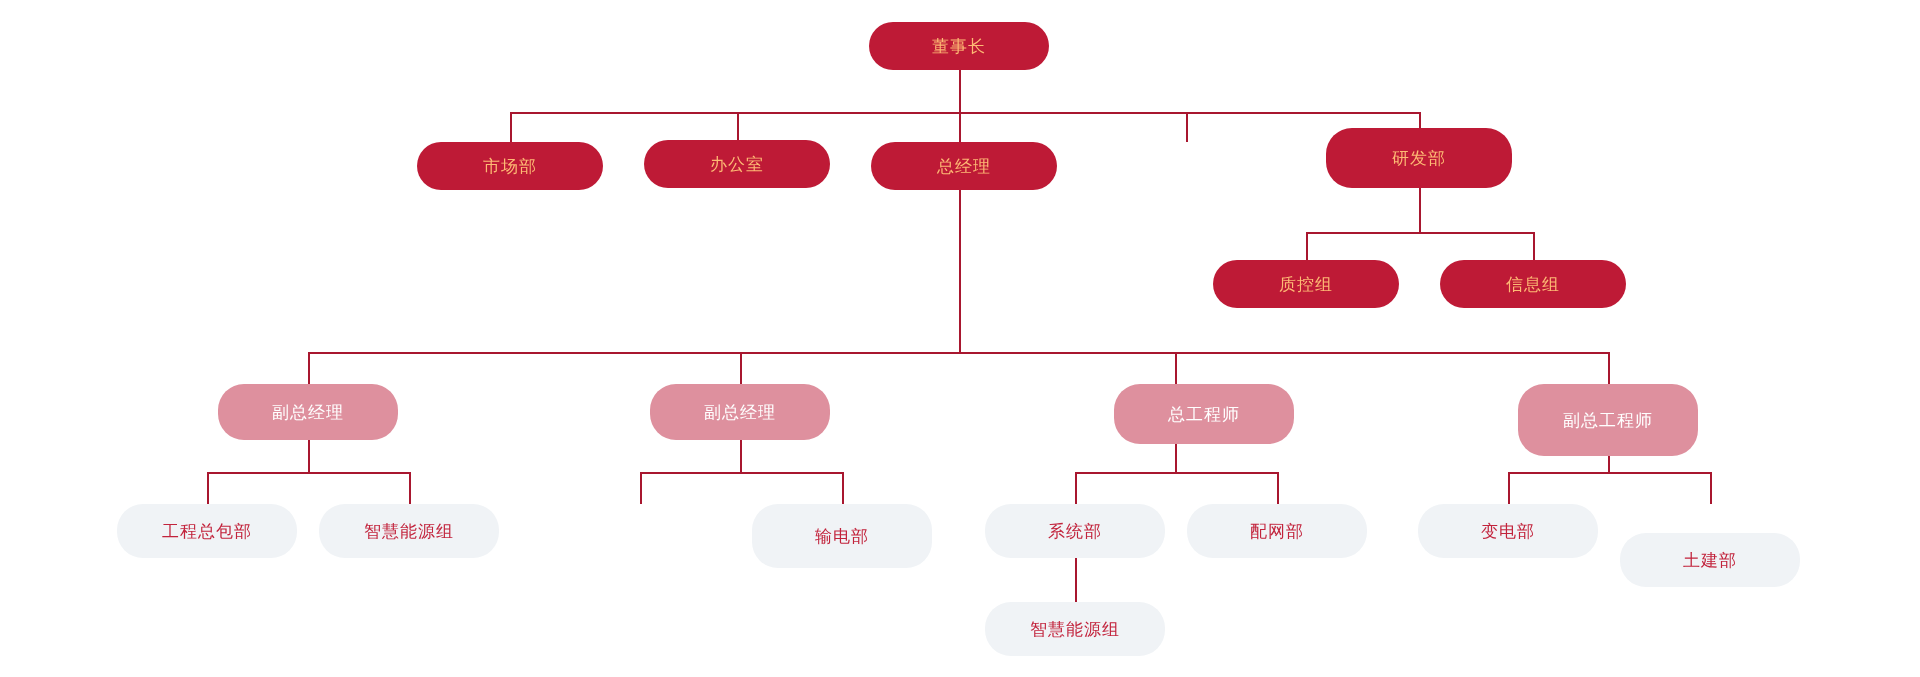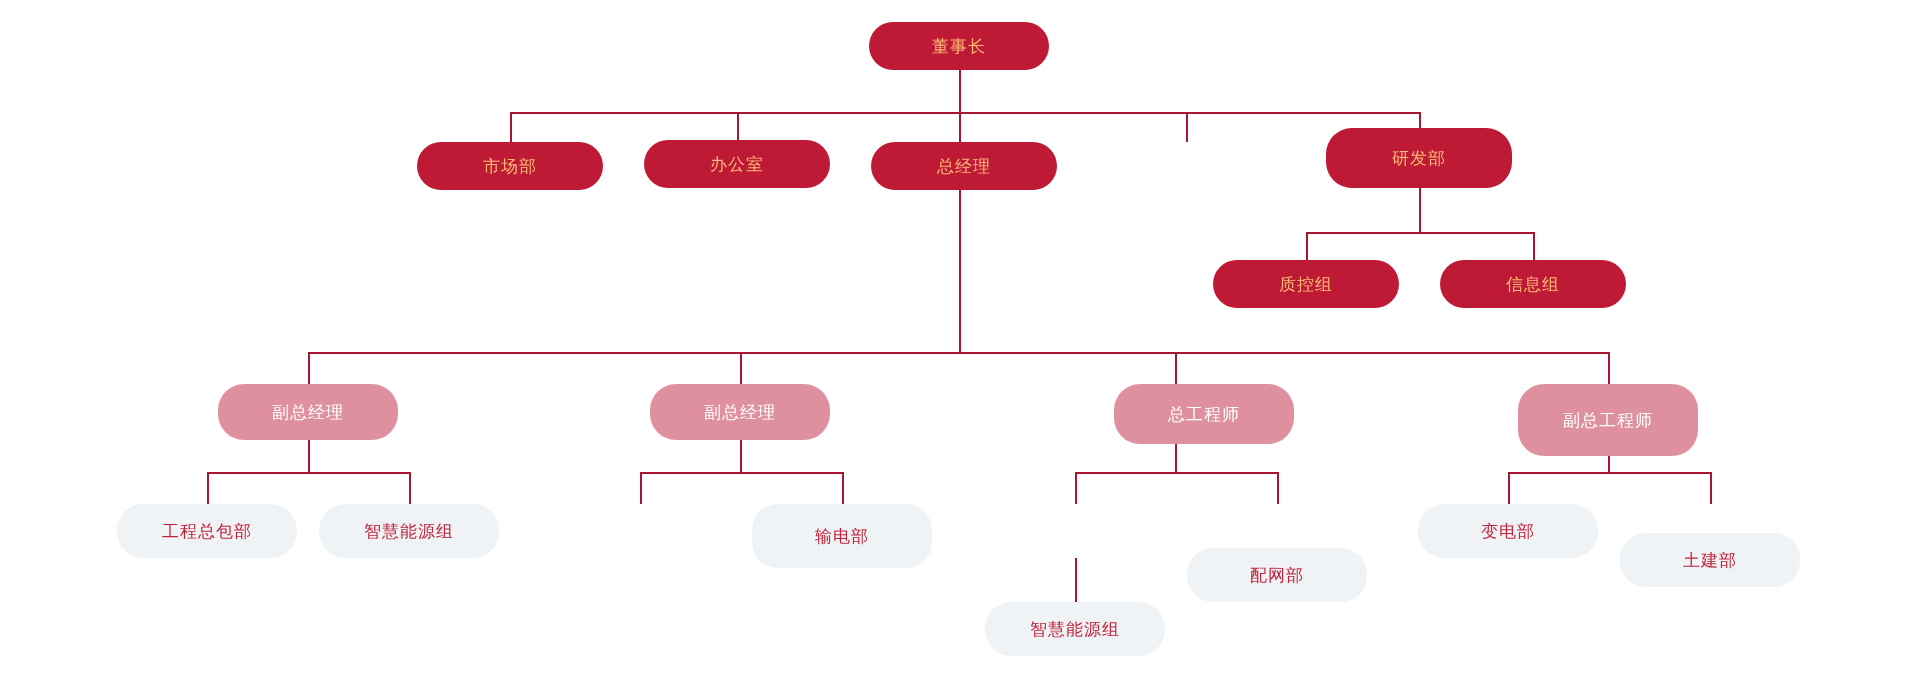--- a/index.html
+++ b/index.html
@@ -110,19 +110,20 @@
   <div class="node level-dark" style="left:1440px; top:260px; width:186px; height:48px;">信息组</div>
 
   <div class="node level-pink" style="left:218px; top:384px; width:180px; height:56px;">副总经理</div>
   <div class="node level-pink" style="left:650px; top:384px; width:180px; height:56px;">副总经理</div>
   <div class="node level-pink" style="left:1114px; top:384px; width:180px; height:60px;">总工程师</div>
   <div class="node level-pink" style="left:1518px; top:384px; width:180px; height:72px;">副总工程师</div>
 
   <div class="node level-light" style="left:117px; top:504px; width:180px; height:54px;">工程总包部</div>
   <div class="node level-light" style="left:319px; top:504px; width:180px; height:54px;">智慧能源组</div>
   <div class="node level-light" style="left:752px; top:504px; width:180px; height:64px;">输电部</div>
-  <div class="node level-light" style="left:1187px; top:504px; width:180px; height:54px;margin-top:44px;">配网部</div>
+  <div class="node level-light" style="left:985px; top:504px; width:180px; height:54px;">系统部</div>
+  <div class="node level-light" style="left:1187px; top:504px; width:180px; height:54px;">配网部</div>
   <div class="node level-light" style="left:1418px; top:504px; width:180px; height:54px;">变电部</div>
   <div class="node level-light" style="left:1620px; top:504px; width:180px; height:54px;margin-top:29px;">土建部</div>
 
   <div class="node level-light" style="left:985px; top:602px; width:180px; height:54px;">智慧能源组</div>
 
 </div>
 
 </body></html>

